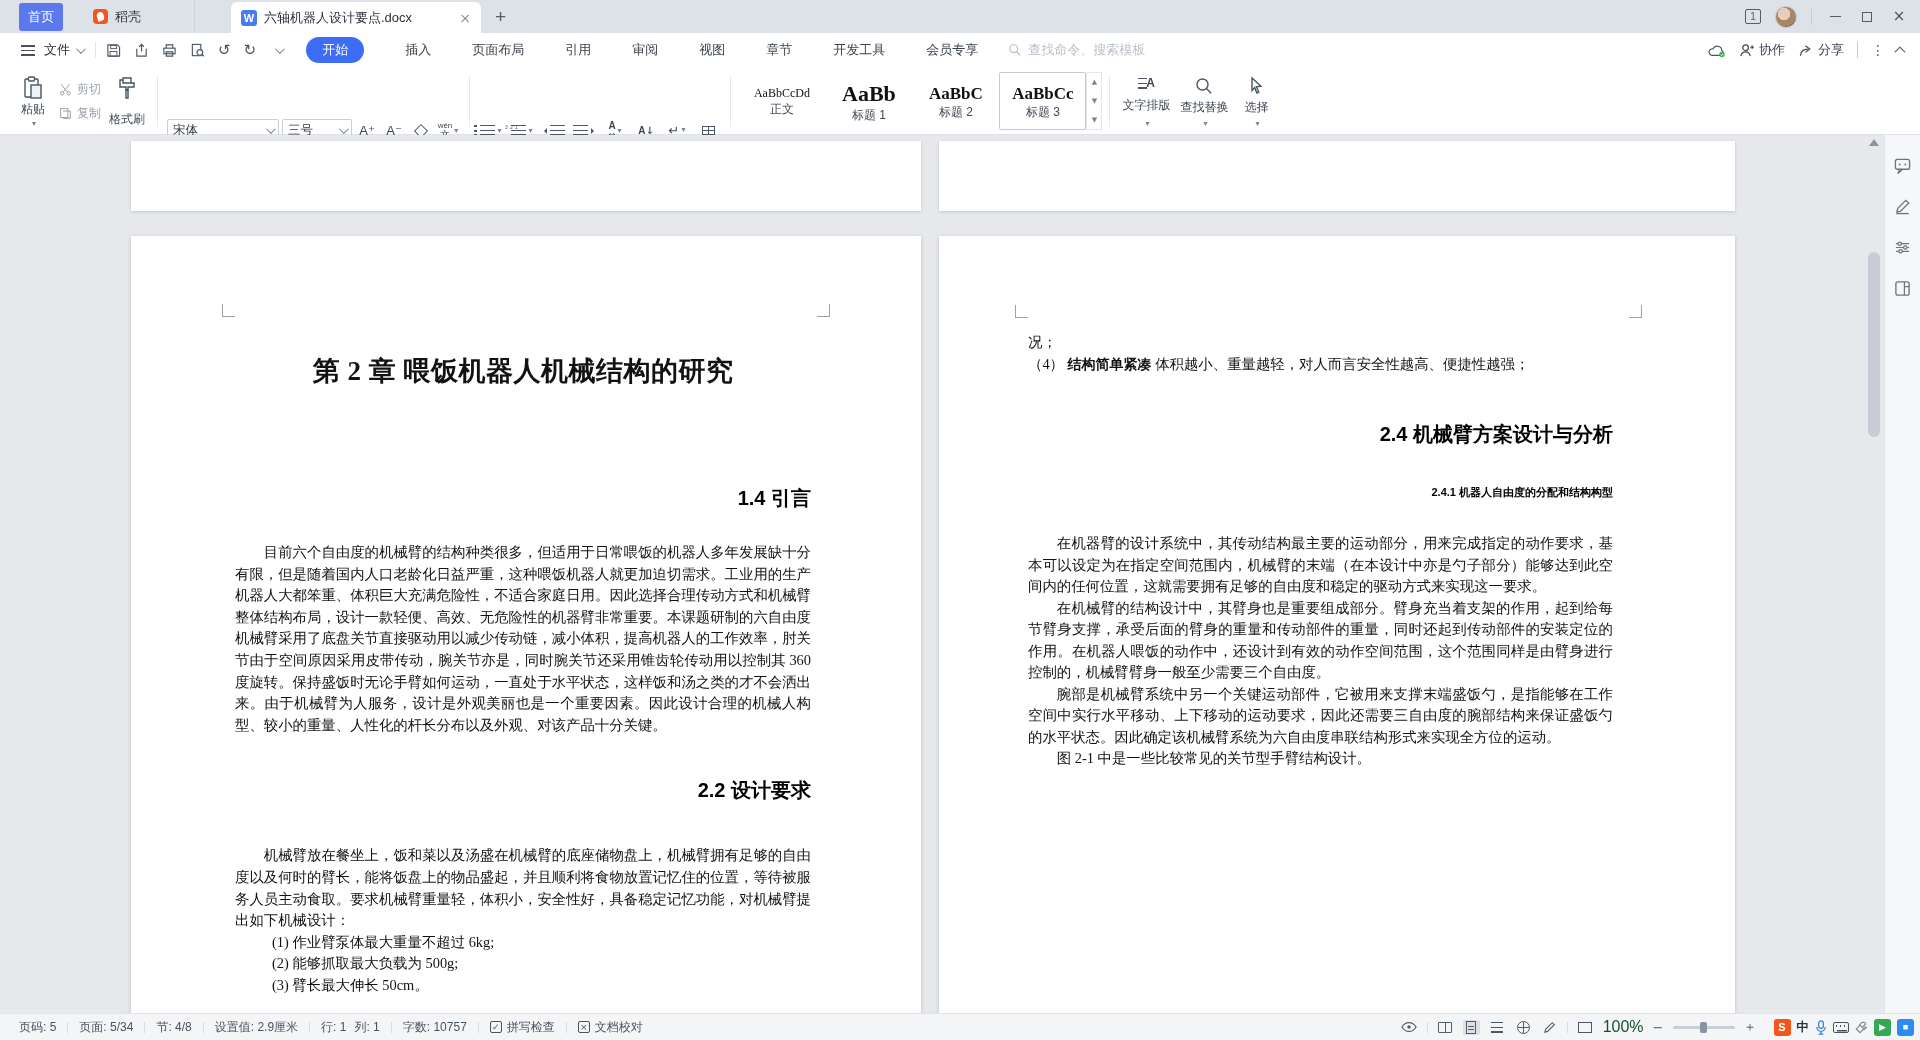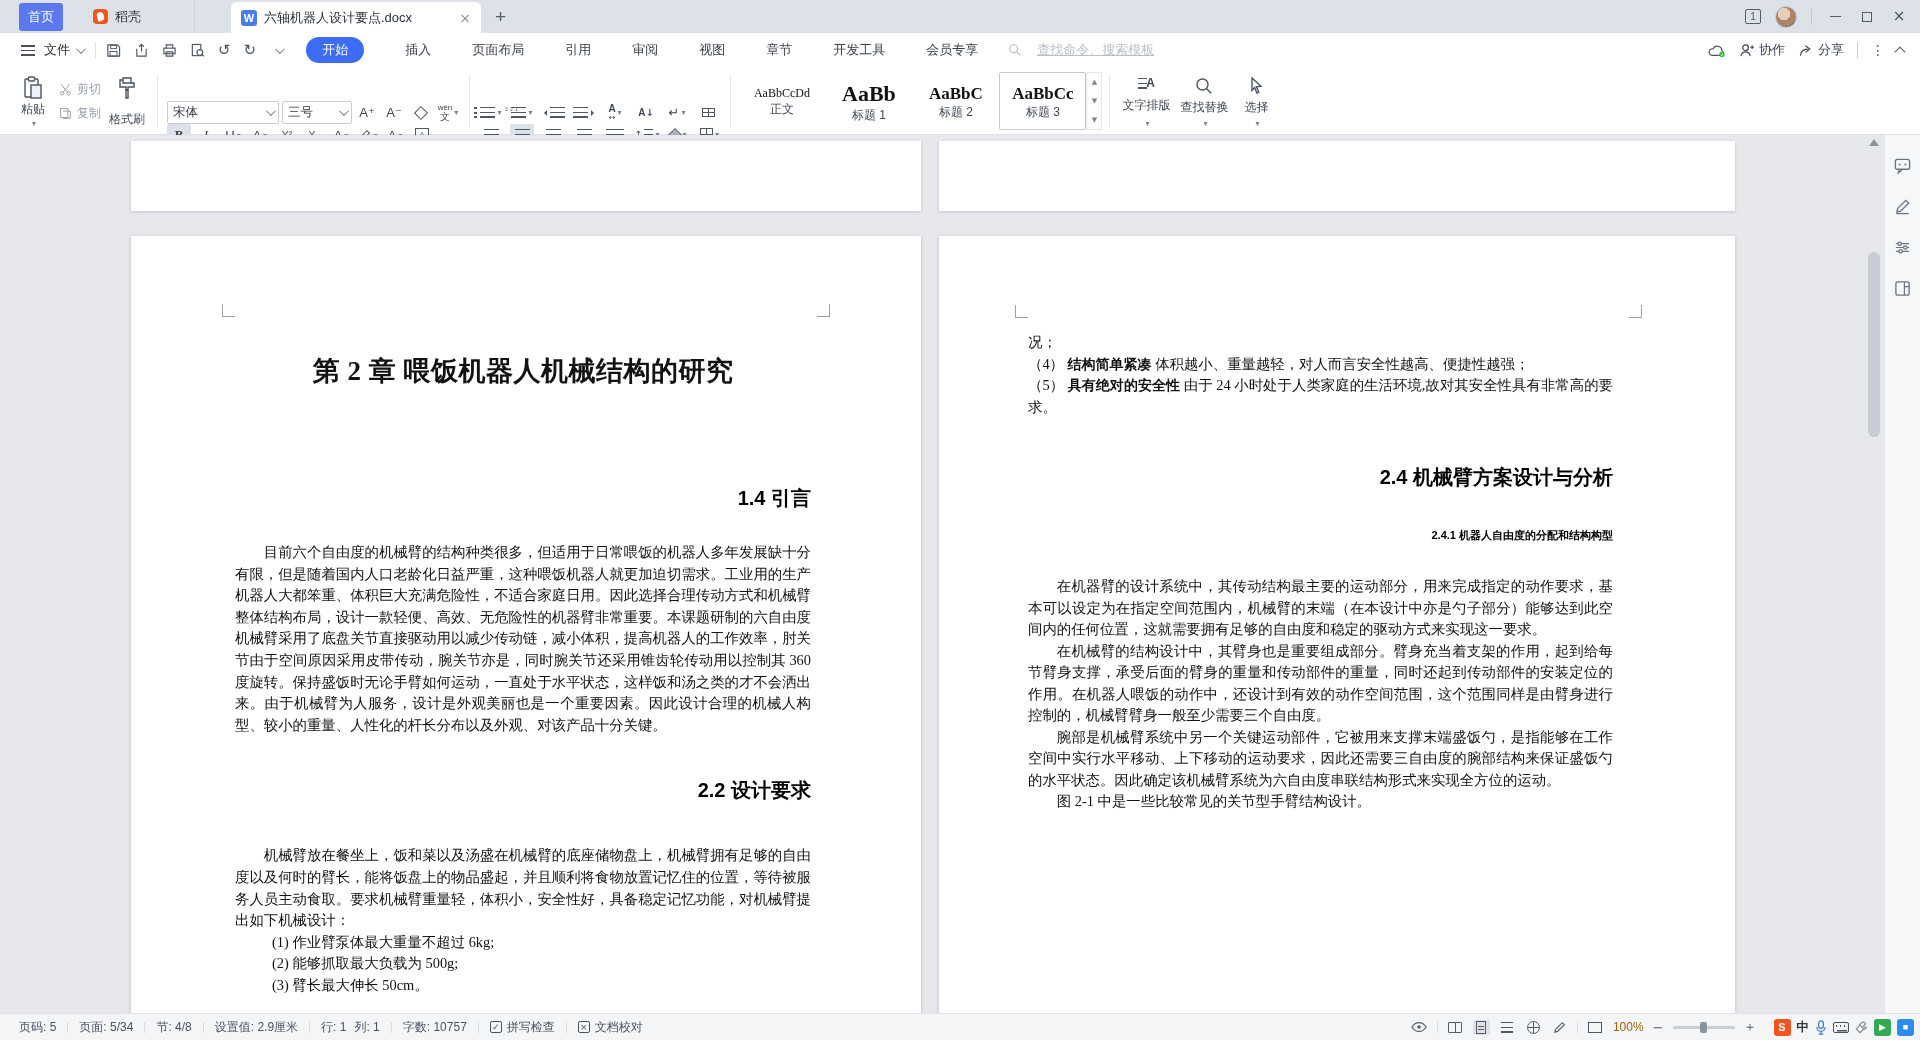--- a/index.html
+++ b/index.html
@@ -38,35 +38,35 @@
   .hamb{width:14px;height:11px;margin-left:21px;background:repeating-linear-gradient(to bottom,#49515c 0 1.6px,transparent 1.6px 4.7px);}
   .m-file{margin-left:9px;color:#333;}
   .chevd{width:7px;height:7px;border-right:1.4px solid #7c848f;border-bottom:1.4px solid #7c848f;transform:rotate(45deg) translateY(-2px);margin-left:6px;}
   .m-sep{width:1px;height:16px;background:#e0e4e9;margin:0 10px 0 12px;}
   .qbar{display:flex;align-items:center;gap:13px;color:#4a5563;}
   .qbtn{display:flex;align-items:center;}
   .uglyph{font-family:"DejaVu Sans",sans-serif;font-size:15px;color:#4a5563;line-height:1;}
   .m-tabs{display:flex;align-items:center;margin-left:24px;gap:41px;color:#3b424c;}
   .m-tab{cursor:pointer;white-space:nowrap;}
   .m-tab.active{background:#3d6cf5;color:#fff;border-radius:14px;padding:4px 16px;}
-  .m-search{display:flex;align-items:center;gap:15px;margin-left:30px;color:#b9bfc9;text-decoration:underline;}
+  .m-search{display:flex;align-items:center;gap:6px;margin-left:30px;color:#b9bfc9;}
   .mb-right{position:absolute;right:14px;top:0;height:34px;display:flex;align-items:center;gap:13px;color:#3f4754;}
   .mb-item{display:flex;align-items:center;gap:5px;}
   .vdots{font-family:"DejaVu Sans",sans-serif;font-size:14px;color:#555d68;}
   .chevu{width:8px;height:8px;border-left:1.5px solid #555d68;border-top:1.5px solid #555d68;transform:rotate(45deg) translateY(3px);}
 
   
   .ribbon{height:68px;background:#fff;border-bottom:1px solid #dfe2e7;display:flex;align-items:stretch;padding:3px 0 2px 10px;flex:none;}
   .rdiv{width:1px;background:#e6e9ed;margin:5px 7px;}
   .bigbtn{display:flex;flex-direction:column;align-items:center;justify-content:space-between;padding:6px 5px 4px;min-width:46px;}
   .bigbtn .lbl{font-size:12px;color:#3f4754;display:flex;align-items:center;gap:3px;}
   .drop::after{content:"▾";font-family:"DejaVu Sans",sans-serif;font-size:8px;color:#7c848f;margin-left:2px;}
   .clipcol{display:flex;flex-direction:column;justify-content:center;gap:7px;padding:0 3px;}
   .srow{display:flex;align-items:center;gap:5px;font-size:12px;color:#9aa1ab;}
-  .fontgrp{display:flex;flex-direction:column;justify-content:center;padding:5px 2px 4px;margin-top:44px;}
+  .fontgrp{display:flex;flex-direction:column;justify-content:space-between;padding:5px 2px 4px;margin-top:44px;}
   .frow{display:flex;align-items:center;gap:3px;}
   .selbox{border:1px solid #c9ced6;border-radius:2px;height:23px;display:flex;align-items:center;
           font-size:12.5px;color:#2f353e;padding:0 5px;justify-content:space-between;}
   .sb{min-width:24px;height:22px;display:flex;align-items:center;justify-content:center;border-radius:2px;
       font-size:13px;color:#3f4754;position:relative;}
   .sb.on{background:#dce1e9;}
   .sb .bar{position:absolute;left:5px;right:5px;bottom:3px;height:2.5px;background:#4e5765;}
   .sb .bar.red{background:#d0453a;}
   .sb .boxa{border:1.2px solid #4e5765;font-size:9px;width:14px;height:14px;display:flex;align-items:center;justify-content:center;}
   .ln{width:15px;height:11px;background:repeating-linear-gradient(to bottom,#4e5765 0 1.4px,transparent 1.4px 4.7px);display:inline-block;}
@@ -135,21 +135,21 @@
   .st-chk{display:flex;align-items:center;gap:5px;padding:0 11px;}
   .ckbox{width:12px;height:12px;border:1.3px solid #4a5563;border-radius:2px;font-size:9px;line-height:10px;
          display:flex;align-items:center;justify-content:center;font-family:"DejaVu Sans",sans-serif;}
   .st-right{position:absolute;right:6px;top:0;height:26px;display:flex;align-items:center;gap:9px;}
   .vicon{width:17px;height:15px;display:flex;align-items:center;justify-content:center;border-radius:2px;color:#555d68;}
   .vicon.on{background:#dce1e8;}
   .pgico{width:10px;height:13px;border:1.2px solid #555d68;background:linear-gradient(#555d68,#555d68) 50% 4px/6px 1px no-repeat,linear-gradient(#555d68,#555d68) 50% 7px/6px 1px no-repeat;}
   .bkico{width:14px;height:11px;border:1.2px solid #555d68;border-radius:1px;background:linear-gradient(#555d68,#555d68) center/1px 100% no-repeat;}
   .glico{width:13px;height:13px;border:1.2px solid #555d68;border-radius:50%;
          background:linear-gradient(#555d68,#555d68) center/100% 1px no-repeat,linear-gradient(#555d68,#555d68) center/1px 100% no-repeat;}
-  .zoomlbl{font-size:12px;color:#a16207;}
+  .zoomlbl{font-size:16px;color:#14532d;}
   .zbtn{font-family:"DejaVu Sans",sans-serif;font-size:13px;color:#555d68;}
   .ztrack{width:62px;height:3px;background:#c9ced6;border-radius:2px;position:relative;}
   .zthumb{position:absolute;left:27px;top:-4px;width:7px;height:11px;background:#8a93a2;border-radius:2px;}
   .ime{display:flex;align-items:center;gap:6px;margin-left:8px;}
   .ime .sq{width:17px;height:17px;border-radius:3px;display:flex;align-items:center;justify-content:center;
            color:#fff;font-size:11px;font-weight:bold;}
   .ime .tx{font-size:12.5px;color:#2f353e;font-weight:bold;}
   .kbico{width:16px;height:11px;border:1.2px solid #49515c;border-radius:2px;
          background:repeating-linear-gradient(to right,#49515c 0 1px,transparent 1px 4px) 2px 2px/12px 2px no-repeat,linear-gradient(#49515c,#49515c) 3px 7px/10px 1.5px no-repeat;}
 </style>
@@ -490,21 +490,20 @@
       <div class="dlist">(1)  作业臂泵体最大重量不超过 6kg;</div>
       <div class="dlist">(2)  能够抓取最大负载为 500g;</div>
       <div class="dlist">(3)  臂长最大伸长 50cm。</div>
     </div>
 
     <div class="page pgB docfont">
       <span class="crop l" style="left:76px;top:69px"></span>
       <span class="crop r" style="left:690px;top:69px"></span>
       <div class="carry">况；</div>
       <div class="bitem"><span>（4） </span><b>结构简单紧凑</b><span> 体积越小、重量越轻，对人而言安全性越高、便捷性越强；</span></div>
-      <div class="bitem"><span>（5） </span><b>具有绝对的安全性</b><span> 由于 24 小时处于人类家庭的生活环境,故对其安全性具有非常高的要求。</span></div>
       <div class="h2x h24">2.4  机械臂方案设计与分析</div>
       <div class="h2x h241">2.4.1  机器人自由度的分配和结构构型</div>
       <div class="bp first">在机器臂的设计系统中，其传动结构最主要的运动部分，用来完成指定的动作要求，基本可以设定为在指定空间范围内，机械臂的末端（在本设计中亦是勺子部分）能够达到此空间内的任何位置，这就需要拥有足够的自由度和稳定的驱动方式来实现这一要求。</div>
       <div class="bp">在机械臂的结构设计中，其臂身也是重要组成部分。臂身充当着支架的作用，起到给每节臂身支撑，承受后面的臂身的重量和传动部件的重量，同时还起到传动部件的安装定位的作用。在机器人喂饭的动作中，还设计到有效的动作空间范围，这个范围同样是由臂身进行控制的，机械臂臂身一般至少需要三个自由度。</div>
       <div class="bp">腕部是机械臂系统中另一个关键运动部件，它被用来支撑末端盛饭勺，是指能够在工作空间中实行水平移动、上下移动的运动要求，因此还需要三自由度的腕部结构来保证盛饭勺的水平状态。因此确定该机械臂系统为六自由度串联结构形式来实现全方位的运动。</div>
       <div class="bp">图 2-1 中是一些比较常见的关节型手臂结构设计。</div>
     </div>
 
     <div class="scrollbar">
       <span class="sb-up"></span>

